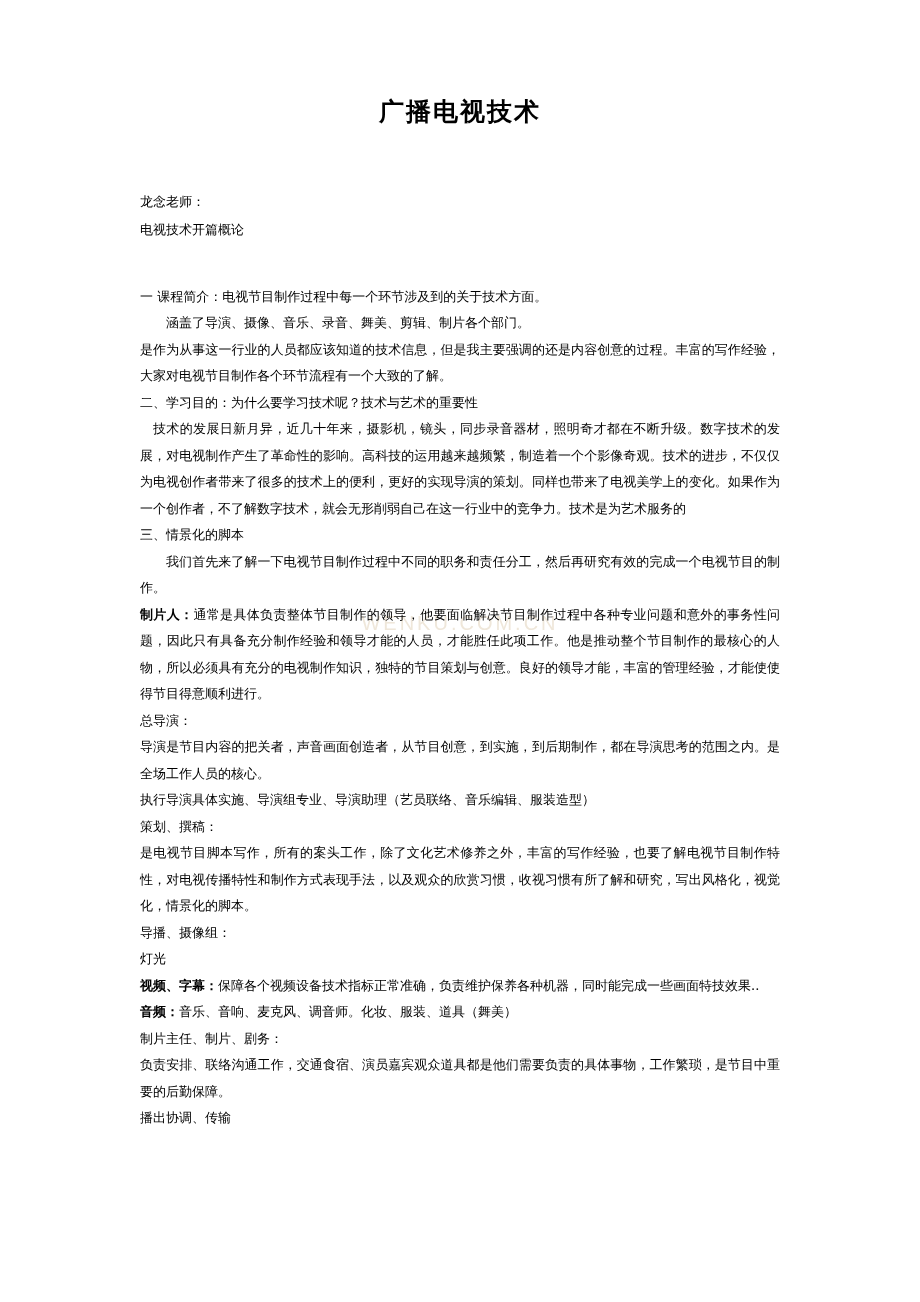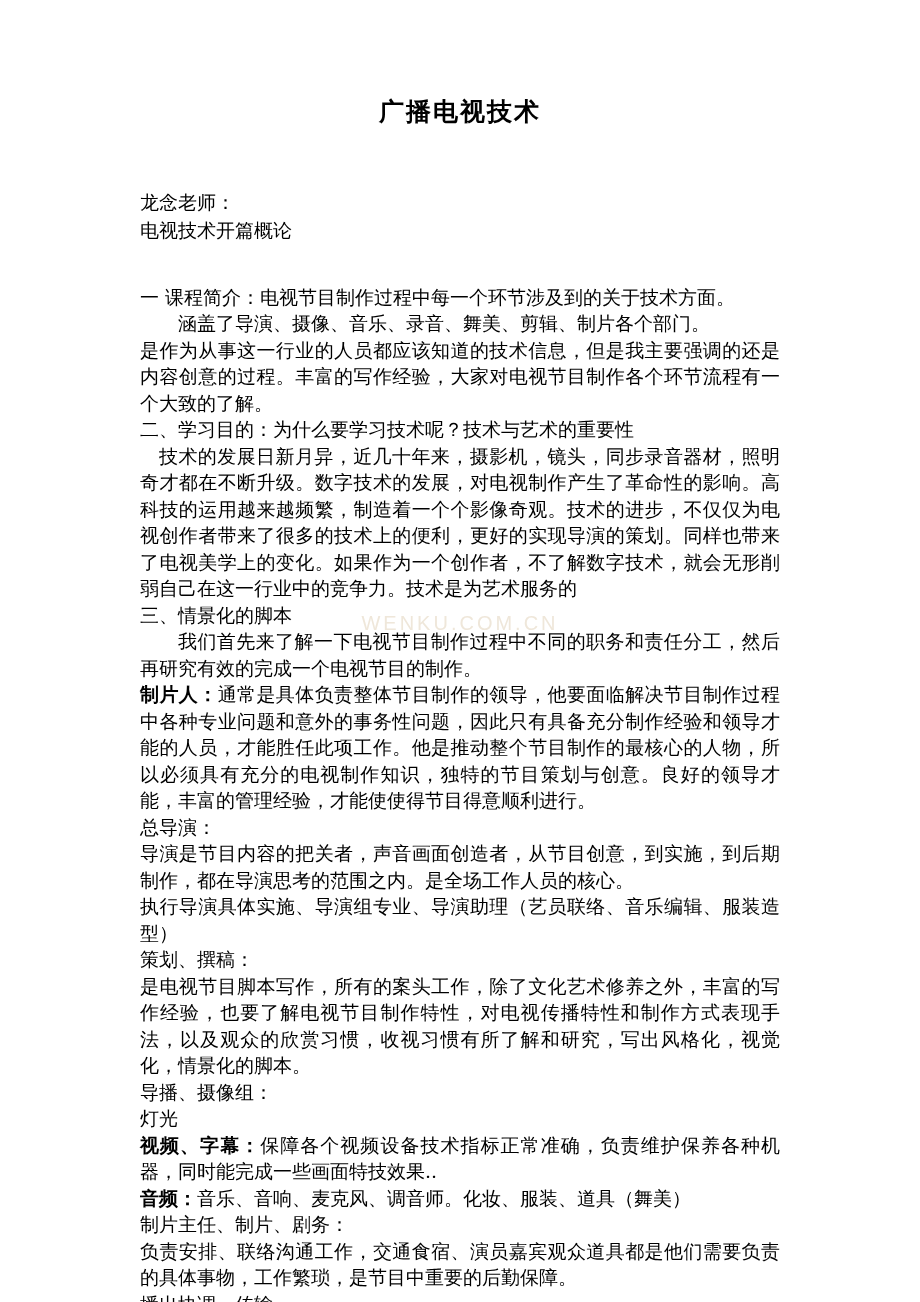--- a/index.html
+++ b/index.html
@@ -41,21 +41,21 @@
   .doc-title {
     text-align: center;
     font-family: "DejaVu Sans", "Liberation Sans", sans-serif;
     font-weight: bold;
     font-size: 25px;
     letter-spacing: 2px;
     margin: 0 0 60px 0;
     line-height: 1.3;
   }
   .para {
-    font-size: 19px;
+    font-size: 13px;
     line-height: 26.5px;
     margin: 0;
     text-align: justify;
     text-justify: inter-ideograph;
   }
   .bold {
     font-weight: normal;
   }
   .indent2 {
     text-indent: 2em;

